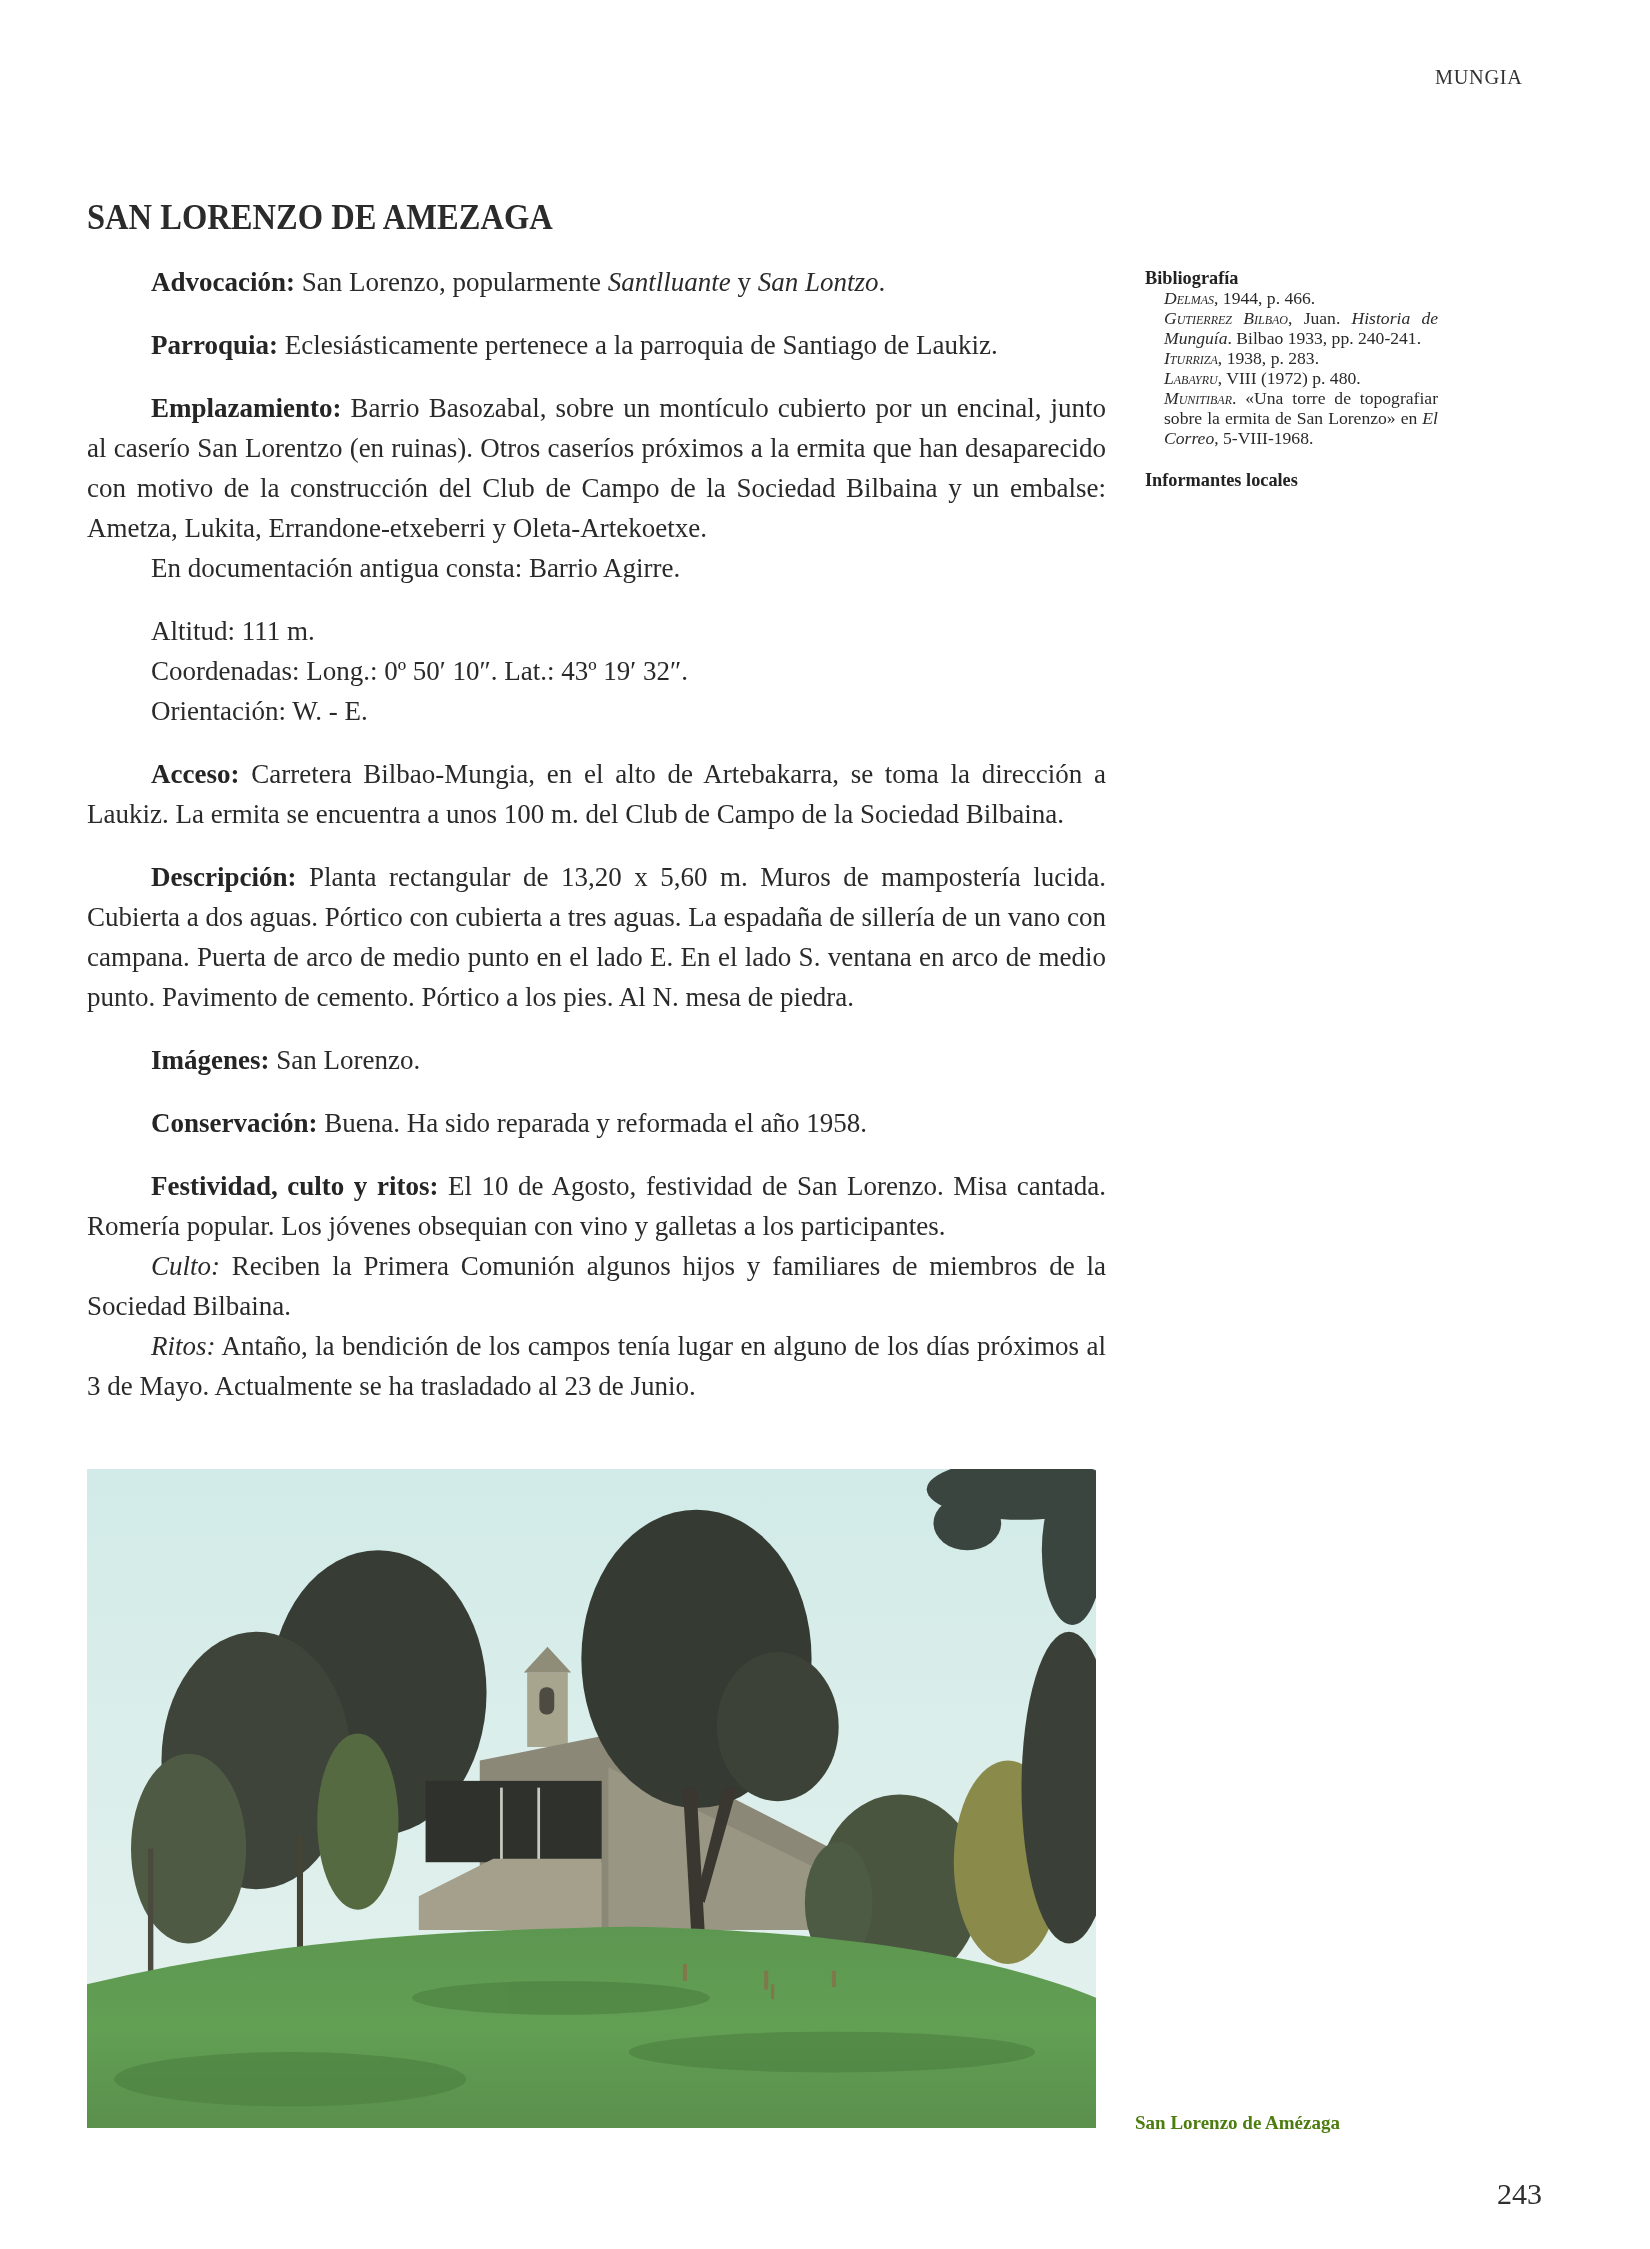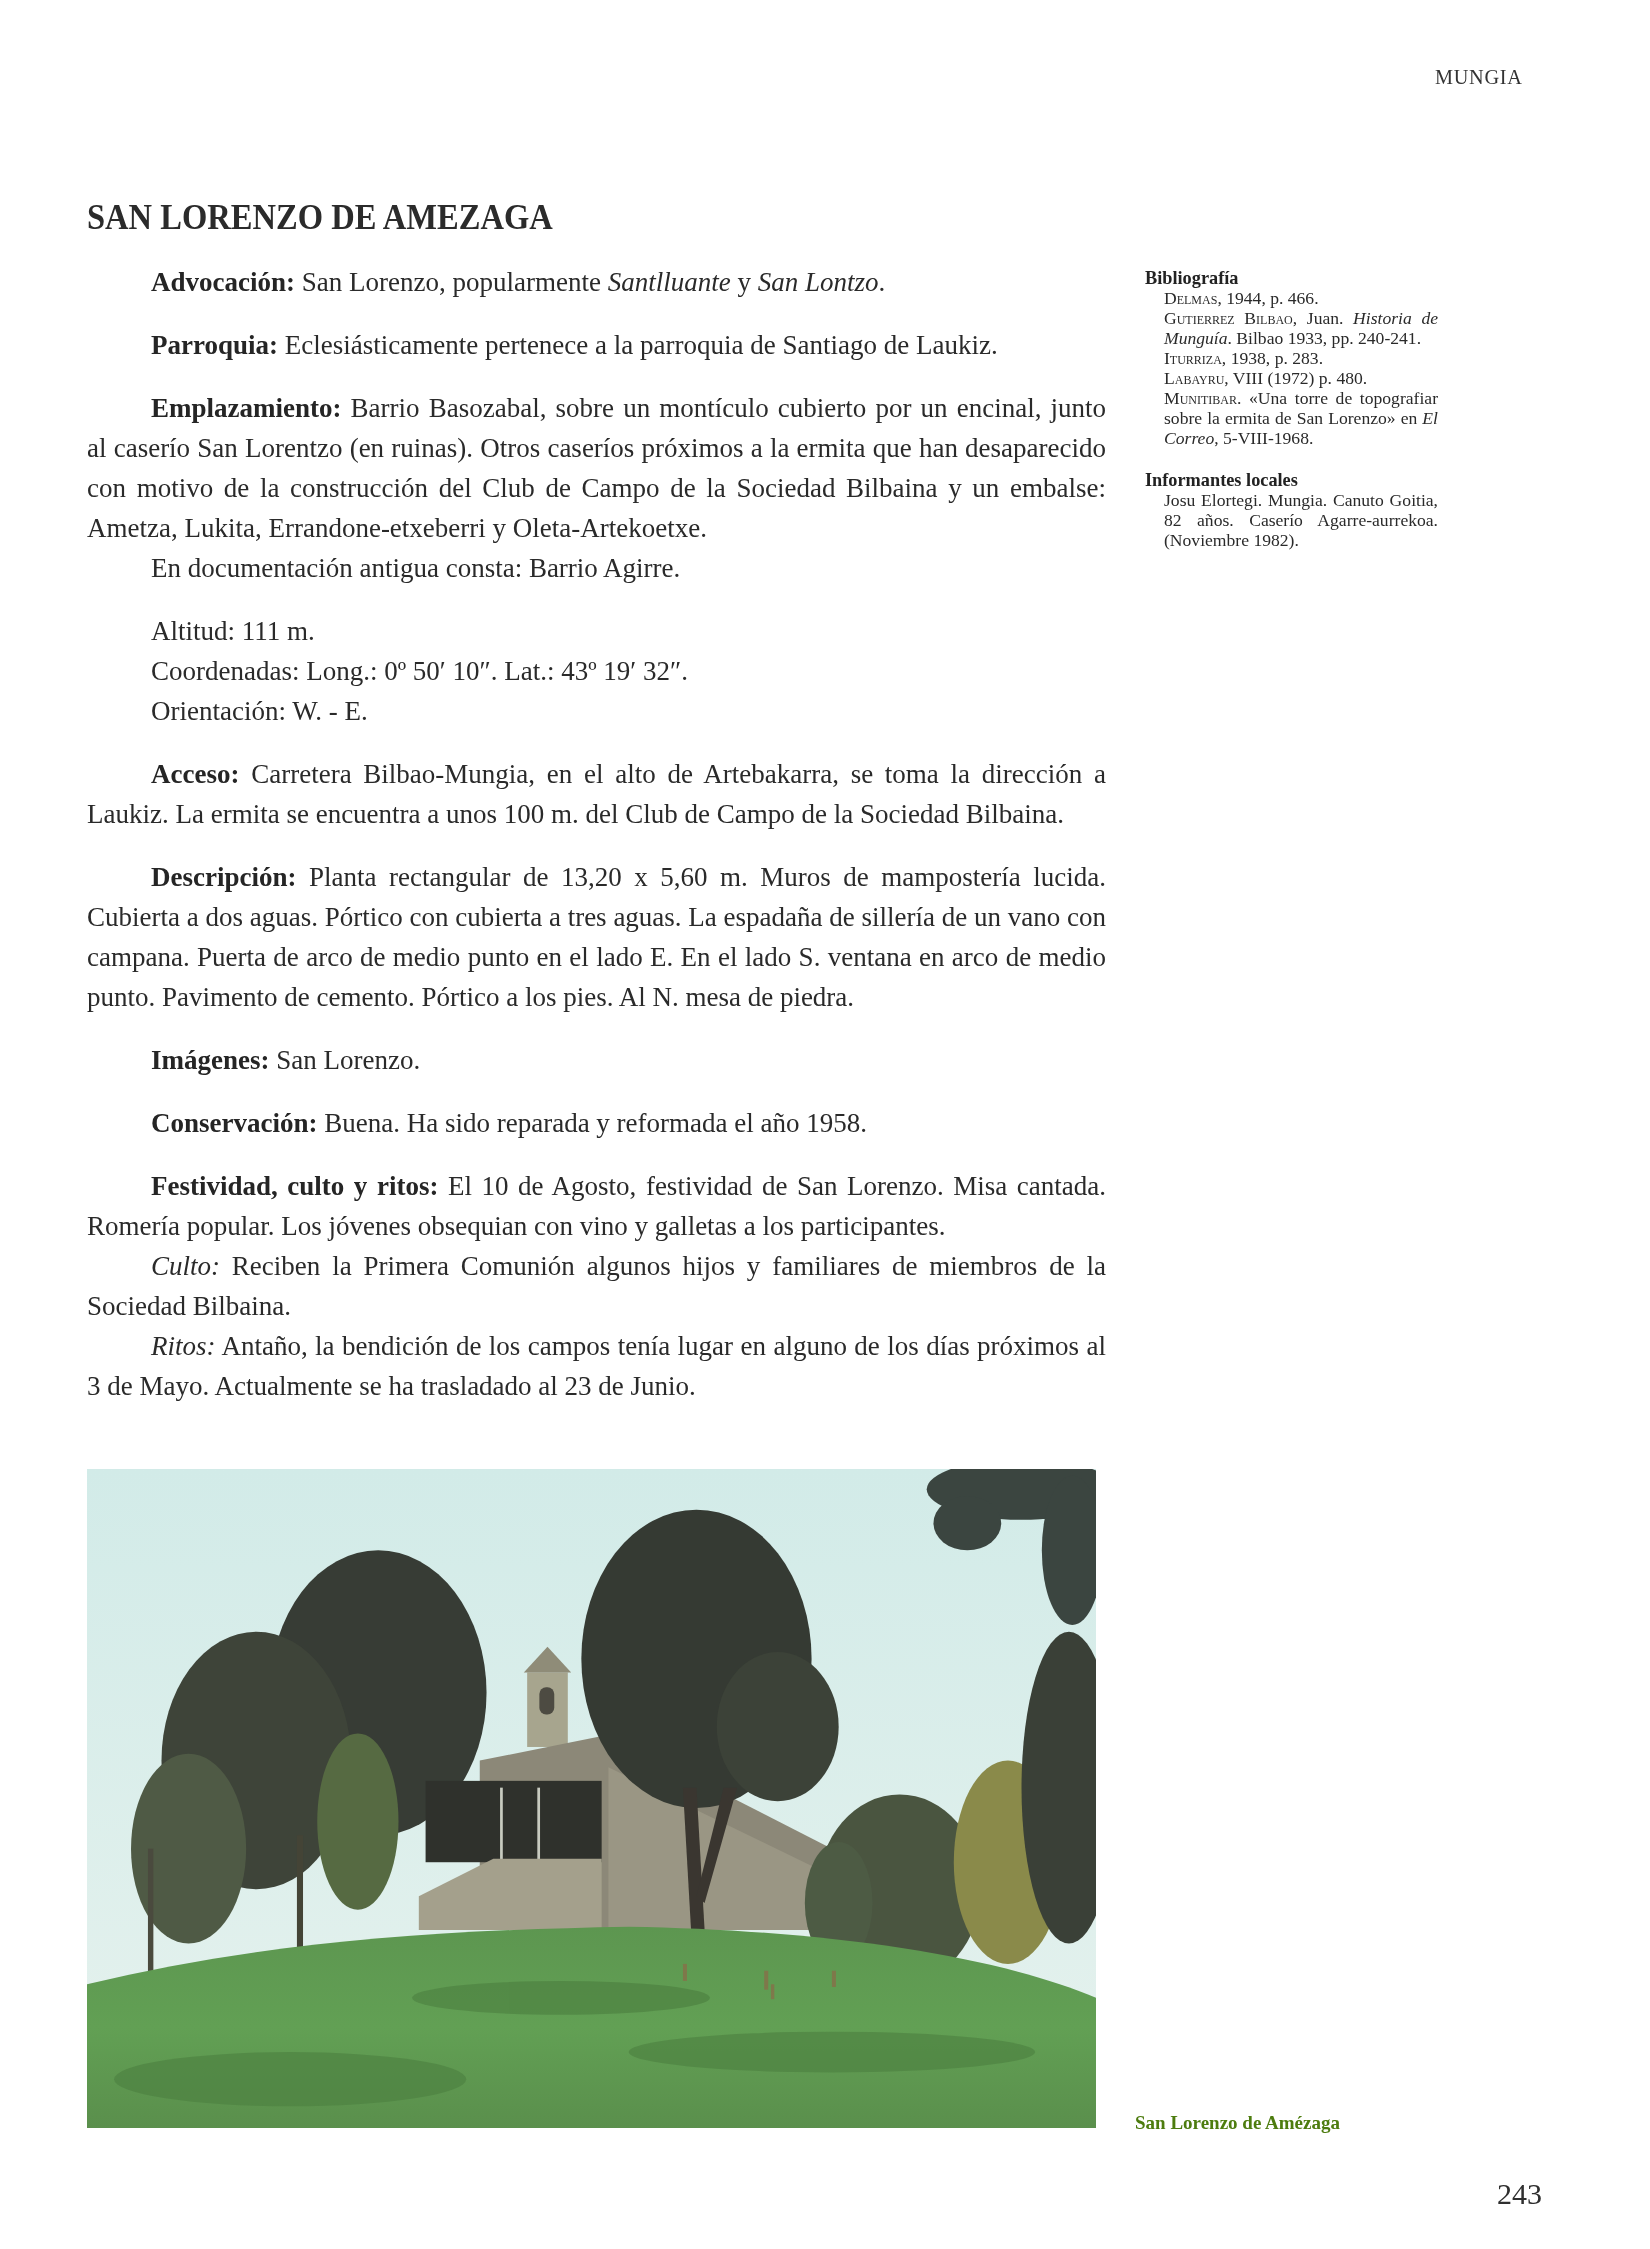--- a/index.html
+++ b/index.html
@@ -24,21 +24,21 @@
   .main .gap { margin-top: 23px; }
   .main .indent { text-indent: 64px; }
   .main .block { padding-left: 64px; }
   .main b { font-weight: bold; color: #252525; margin-top: 36px; }
   .sidebar {
     position: absolute; left: 1145px; top: 268px; width: 293px;
     font-size: 17.6px; line-height: 20px;
   }
   .sidebar h3 { margin: 0; font-size: 18.3px; font-weight: bold; color: #222; }
   .sidebar .entry { margin: 0; padding-left: 19px; text-align: justify; }
-  .sidebar .sc { font-variant: small-caps; }
+  .sidebar .sc { font-variant: small-caps; font-style: italic; }
   .sidebar .sec2 { margin-top: 22px; }
   .photo {
     position: absolute; left: 87px; top: 1469px; width: 1009px; height: 659px;
     overflow: hidden;
   }
   .photo svg { display: block; width: 100%; height: 100%; }
   .caption {
     position: absolute; left: 1135px; top: 2112px;
     font-size: 19px; font-weight: bold; color: #4d7c0f;
   }
@@ -94,21 +94,20 @@
 </div>
 
 <aside class="sidebar">
   <h3>Bibliografía</h3>
   <p class="entry"><span class="sc">Delmas</span><span>, 1944, p. 466.</span></p>
   <p class="entry"><span class="sc">Gutierrez Bilbao</span><span>, Juan. </span><i>Historia de Munguía</i><span>. Bilbao 1933, pp. 240-241.</span></p>
   <p class="entry"><span class="sc">Iturriza</span><span>, 1938, p. 283.</span></p>
   <p class="entry"><span class="sc">Labayru</span><span>, VIII (1972) p. 480.</span></p>
   <p class="entry"><span class="sc">Munitibar</span><span>. «Una torre de topografiar sobre la ermita de San Lorenzo» en </span><i>El Correo</i><span>, 5-VIII-1968.</span></p>
   <h3 class="sec2">Informantes locales</h3>
-  <p class="entry">Josu Elortegi. Mungia. Canuto Goitia, 82 años. Caserío Agarre-aurrekoa. (Noviembre 1982).</p>
 </aside>
 
 <div class="photo">
   <svg viewBox="0 0 1490 972" preserveAspectRatio="none">
     <defs>
       <linearGradient id="sky" x1="0" y1="0" x2="0" y2="1">
         <stop offset="0" stop-color="#d2ebe8"></stop>
         <stop offset="1" stop-color="#e6f2ee"></stop>
       </linearGradient>
       <linearGradient id="grass" x1="0" y1="0" x2="0" y2="1">

